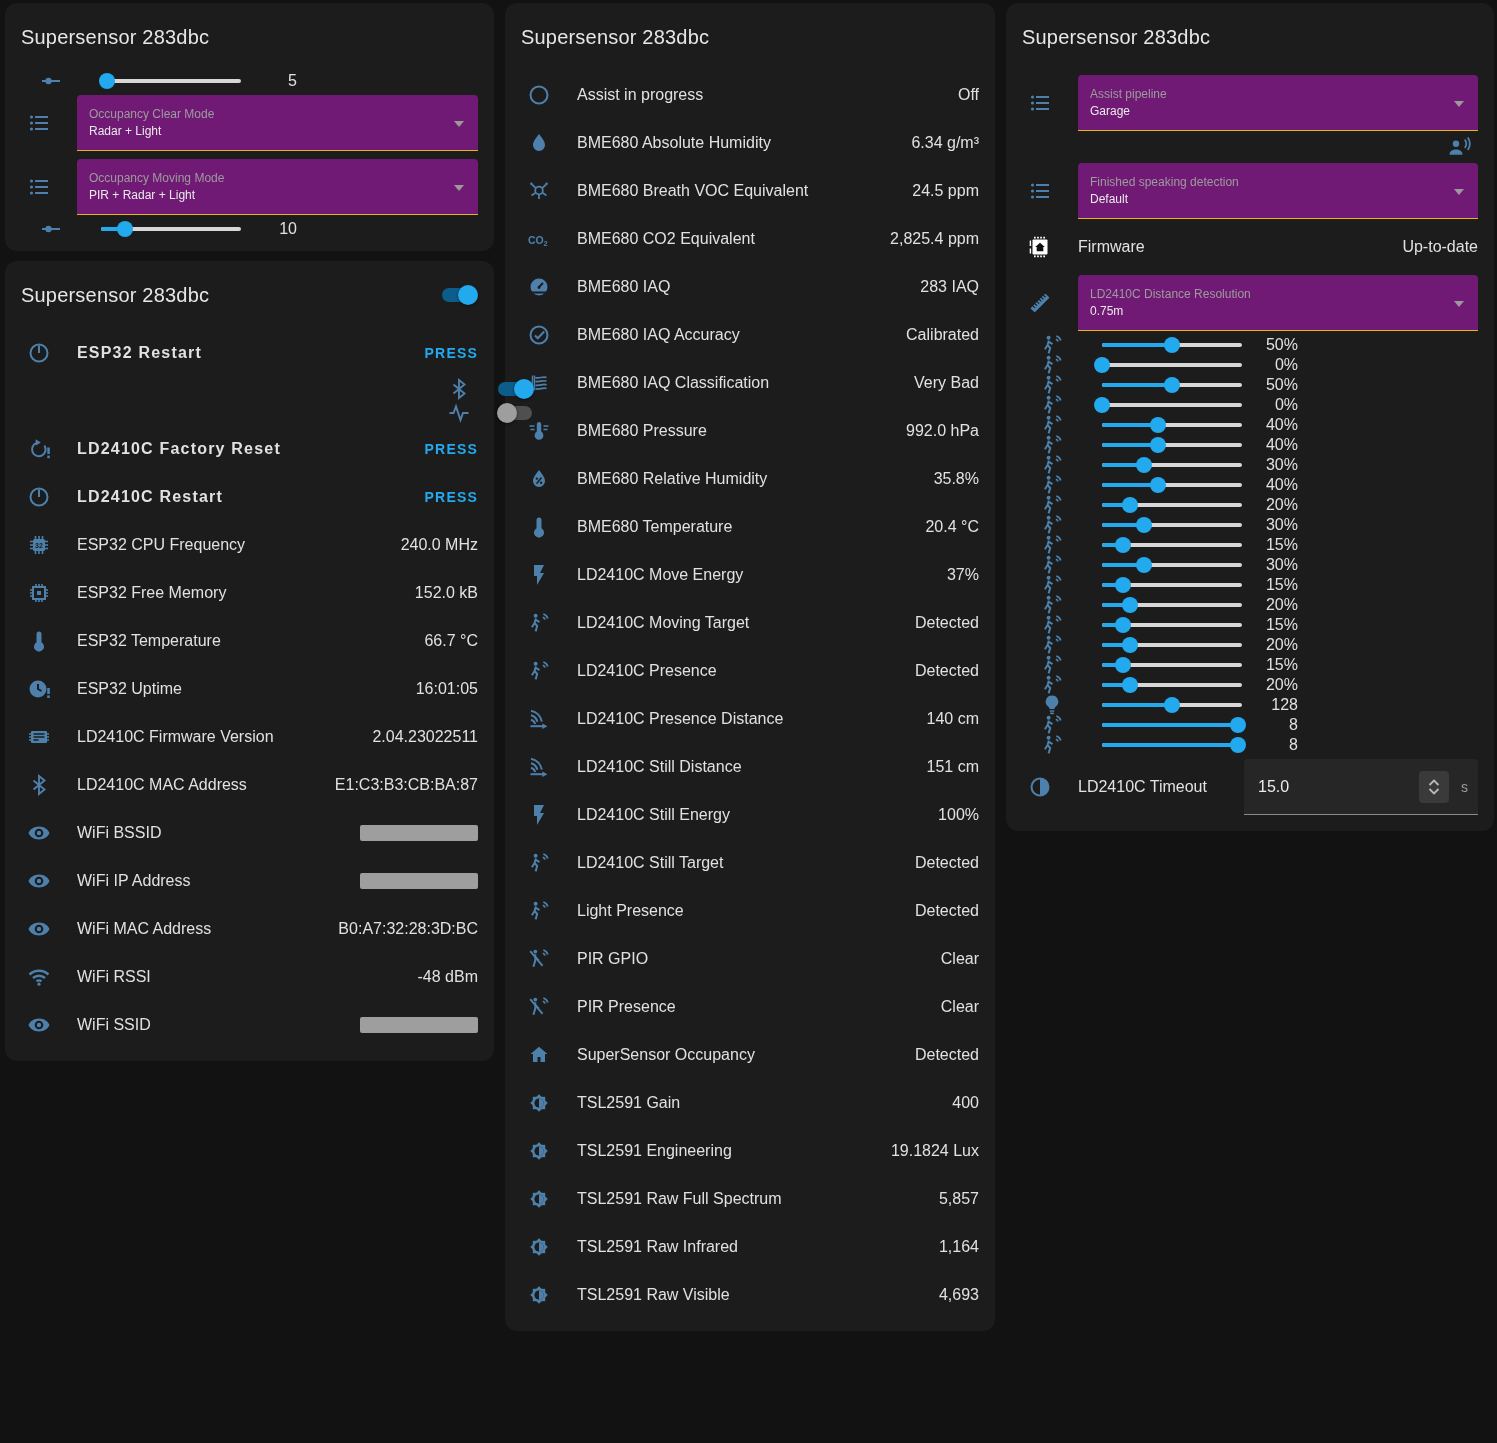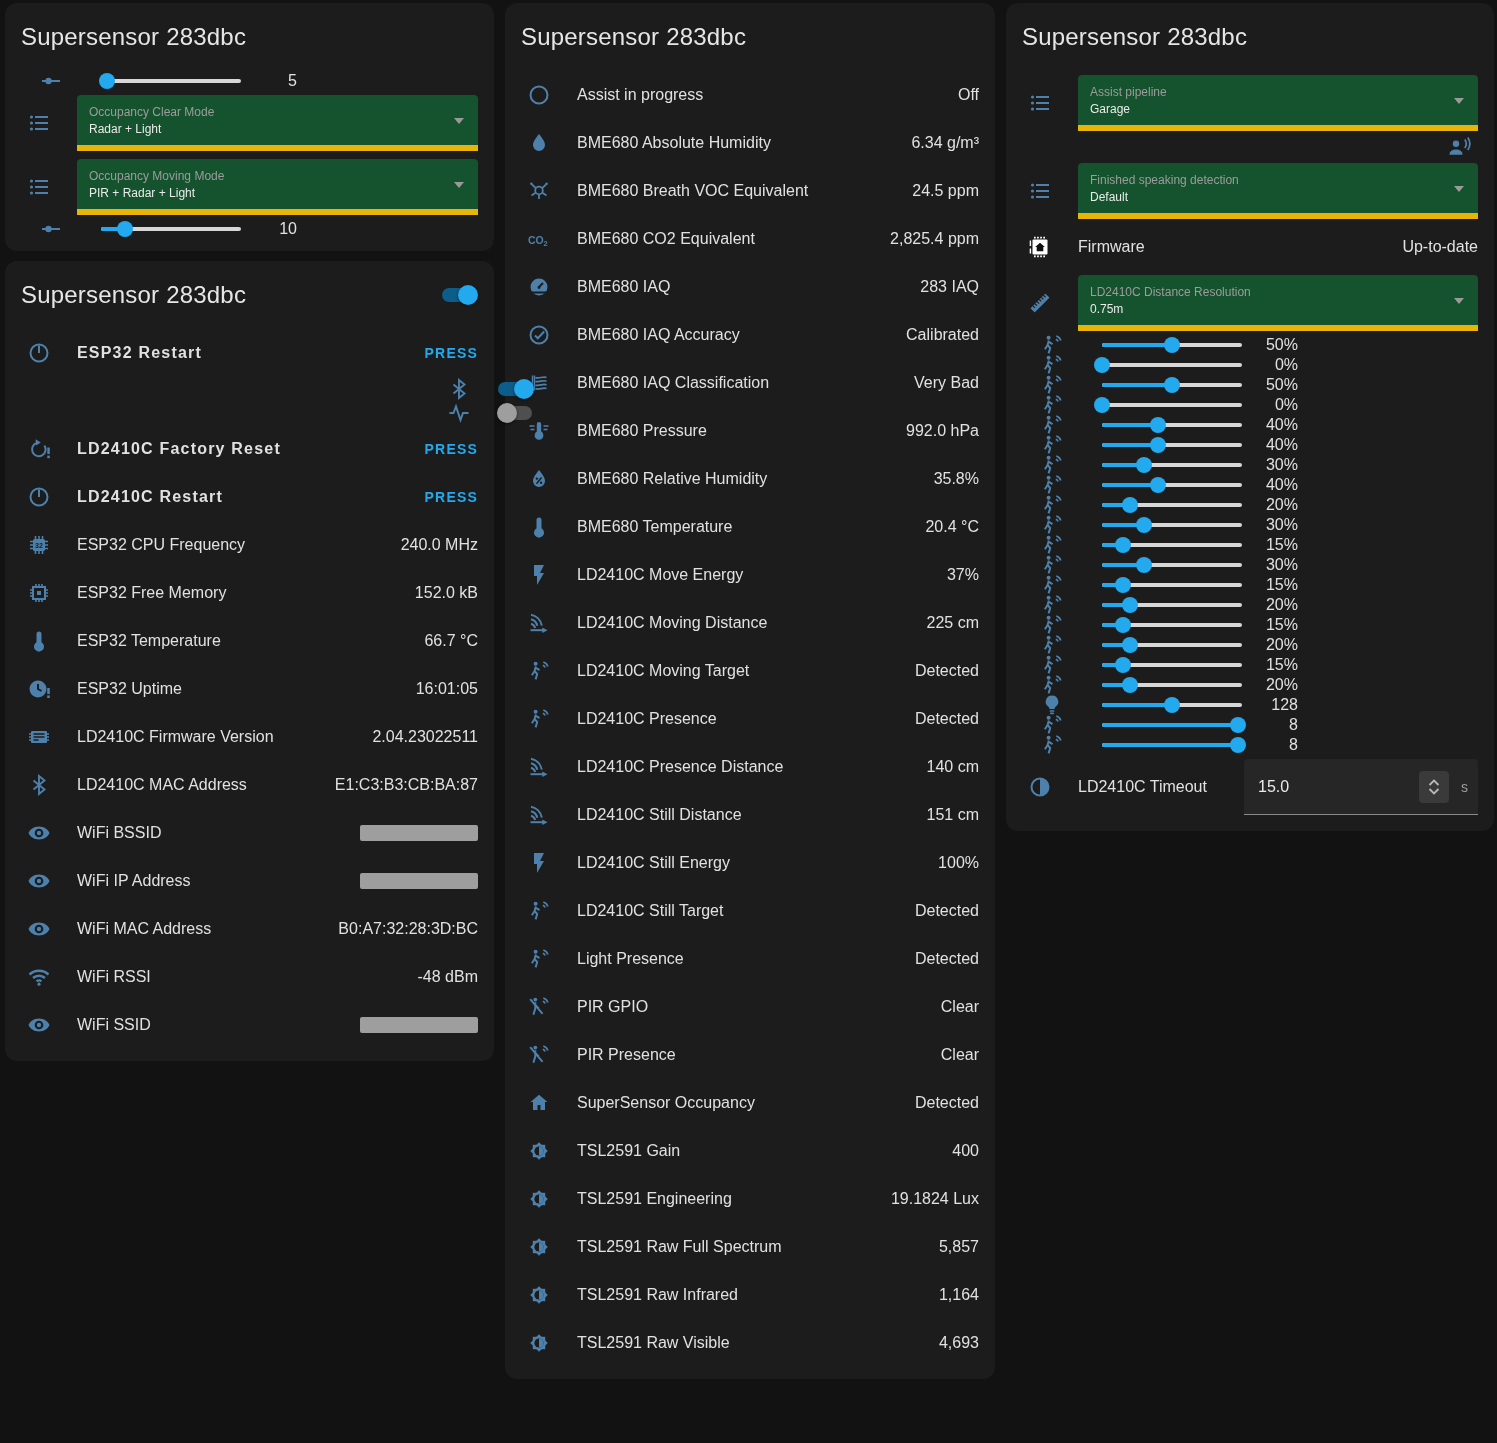--- a/index.html
+++ b/index.html
@@ -6,21 +6,21 @@
     --page-bg:#121212; --card-bg:#1c1c1c; --icon-blue:#4d80ab; --accent:#22a9ee;
     --toggle-on-track:#0c5d8a; --text:#e1e1e1; --text2:#9c9c9c; --track:#d7d7d7;
   }
   *{box-sizing:border-box}
   html,body{margin:0;padding:0}
   body{width:1497px;height:1443px;background:var(--page-bg);font-family:"Liberation Sans",sans-serif;color:var(--text);overflow:hidden}
   .layout{display:grid;grid-template-columns:489px 490px 488px;column-gap:11px;padding:3px 0 0 5px;align-items:start}
   .col{display:flex;flex-direction:column;gap:10px}
   .card{background:var(--card-bg);border-radius:12px;padding:16px 16px 12px 16px}
   .card-title{display:flex;align-items:center;justify-content:space-between;margin:2px 0 18px 0;height:32px}
-  .card-title .t{font-size:24px;font-weight:400;color:#e6e6e6;letter-spacing:.2px}
+  .card-title .t{font-size:20px;font-weight:400;color:#e6e6e6;letter-spacing:.2px}
   .row{display:flex;align-items:center;height:48px}
   .row.select-row{height:64px}
   .row.number-row{height:64px}
   .row-icon{width:24px;height:24px;flex:none;margin:0 26px 0 6px;color:var(--icon-blue)}
   .row-icon svg{width:24px;height:24px;display:block}
   .row-label{font-size:16px;color:var(--text);white-space:nowrap;overflow:hidden;flex:1 1 auto;min-width:0}
   .row-value{margin-left:auto;font-size:16px;color:var(--text);white-space:nowrap;text-align:right;flex:none}
   .press{color:var(--accent);font-weight:700;font-size:14px;letter-spacing:1.2px}
   
   .toggle{position:relative;width:37px;height:24px;flex:none;margin-left:auto;cursor:pointer}
@@ -28,21 +28,21 @@
   .toggle.on .tg-track{background:var(--toggle-on-track)}
   .toggle .tg-thumb{position:absolute;top:2px;left:0;width:20px;height:20px;border-radius:50%;background:#9e9e9e;box-shadow:0 1px 3px rgba(0,0,0,.5)}
   .toggle.on .tg-thumb{left:17px;background:var(--accent)}
   
   .slider{position:relative;width:140px;height:20px;flex:none;margin-left:12px;cursor:pointer}
   .slider .track{position:absolute;left:0;right:0;top:8px;height:4px;border-radius:2px;background:var(--track)}
   .slider .fill{position:absolute;left:0;top:8px;height:4px;border-radius:2px;background:var(--accent)}
   .slider .thumb{position:absolute;top:2px;width:16px;height:16px;border-radius:50%;background:var(--accent)}
   .slider-val{width:56px;flex:none}
   
-  .select{position:relative;flex:1 1 auto;min-width:0;height:56px;background:#14532d;border-radius:4px 4px 0 0;border-bottom:6px solid #eab308;display:flex;flex-direction:column;justify-content:center;padding:0 36px 0 12px;cursor:pointer}
+  .select{position:relative;flex:1 1 auto;min-width:0;height:56px;background:#701a75;border-radius:4px 4px 0 0;border-bottom:1px solid #eab308;display:flex;flex-direction:column;justify-content:center;padding:0 36px 0 12px;cursor:pointer}
   .select .sl{font-size:12px;color:var(--text2);margin-bottom:3px;white-space:nowrap}
   .select .sv{font-size:12px;color:#eaeaea;white-space:nowrap}
   .caret{position:absolute;right:14px;top:50%;margin-top:-2px;width:0;height:0;border-left:5px solid transparent;border-right:5px solid transparent;border-top:6px solid #9a9a9a}
   
   .redacted-bar{margin-left:auto;width:118px;height:16px;background:#9e9e9e;border-radius:2px;flex:none}
   
   .numbox{margin-left:auto;display:flex;align-items:center;width:234px;height:56px;background:#262626;border-radius:4px 4px 0 0;border-bottom:1px solid #8a8a8a;padding:0 10px 0 14px;flex:none}
   .numbox .nv{flex:1;font-size:16px;color:#eaeaea}
   .numbox .spin{width:30px;height:32px;border-radius:4px;background:#3a3a3a;display:flex;align-items:center;justify-content:center;cursor:pointer}
   .numbox .spin svg{width:16px;height:20px;display:block}
@@ -424,31 +424,20 @@
             <svg viewBox="0 0 24 24" fill="currentColor">
               <path d="M7 2v11h3v9l7-12h-4l4-8z"></path>
             </svg>
           </span>
           <span class="row-label">LD2410C Move Energy</span>
           <span class="row-value">37%</span>
         </div>
         <div class="row text">
           <span class="row-icon">
             <svg viewBox="0 0 24 24">
-              <path d="M4 3.8A13.5 13.5 0 0 1 14.8 14.6M4 8.3a9 9 0 0 1 6.4 6.4M4 12.8c2 .5 3.6 2.1 4.1 4.1" fill="none" stroke="currentColor" stroke-width="2"></path>
-              <path d="M3.5 19.2h12.7" stroke="currentColor" stroke-width="2"></path>
-              <path d="M15.3 16.4l5.2 2.8-5.2 2.8z" fill="currentColor"></path>
-            </svg>
-          </span>
-          <span class="row-label">LD2410C Moving Distance</span>
-          <span class="row-value">225 cm</span>
-        </div>
-        <div class="row text">
-          <span class="row-icon">
-            <svg viewBox="0 0 24 24">
               <circle cx="8.6" cy="4.8" r="2" fill="currentColor"></circle>
               <path d="M8.8 7.4L7.6 12l2.6 3-1.6 5.4M7.6 12l-2.7 4.2M8.9 8.8l3.6 2.4" fill="none" stroke="currentColor" stroke-width="2"></path>
               <path d="M16.3 3a6.8 6.8 0 0 1 4.5 4.5M15.8 6.2a3.6 3.6 0 0 1 2.3 2.3" fill="none" stroke="currentColor" stroke-width="1.7"></path>
             </svg>
           </span>
           <span class="row-label">LD2410C Moving Target</span>
           <span class="row-value">Detected</span>
         </div>
         <div class="row text">
           <span class="row-icon">

